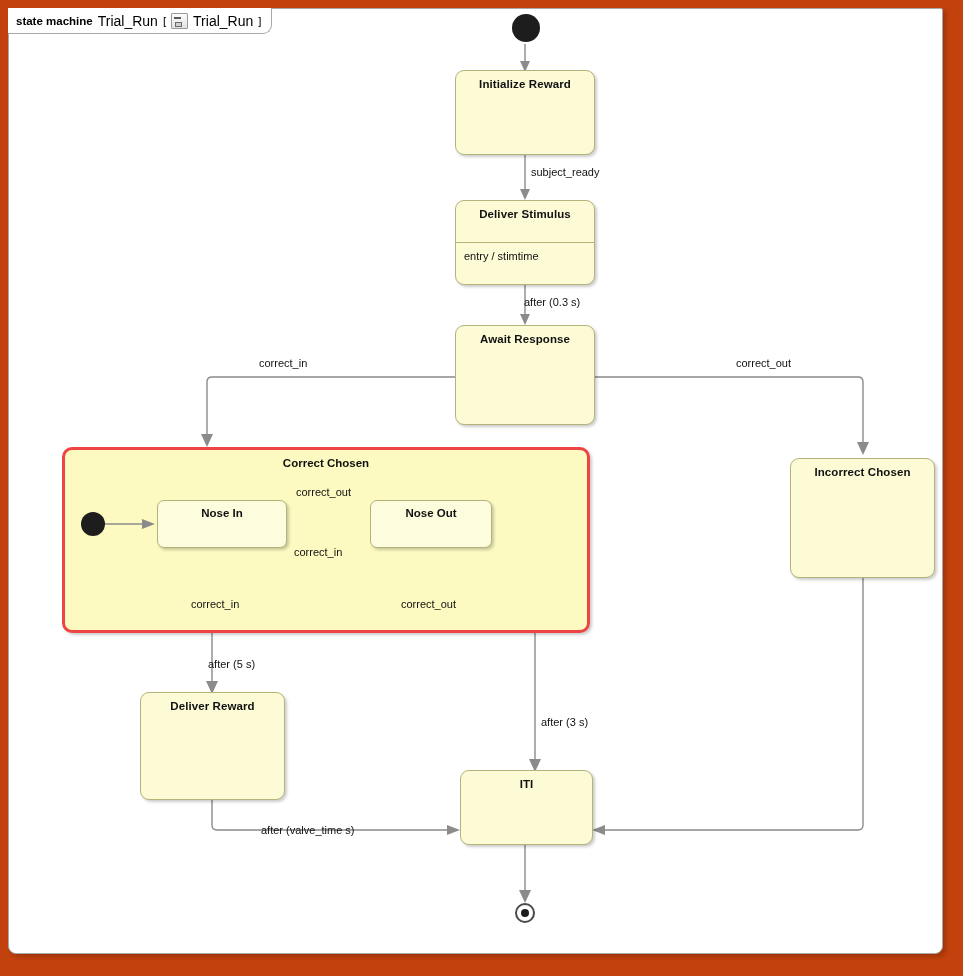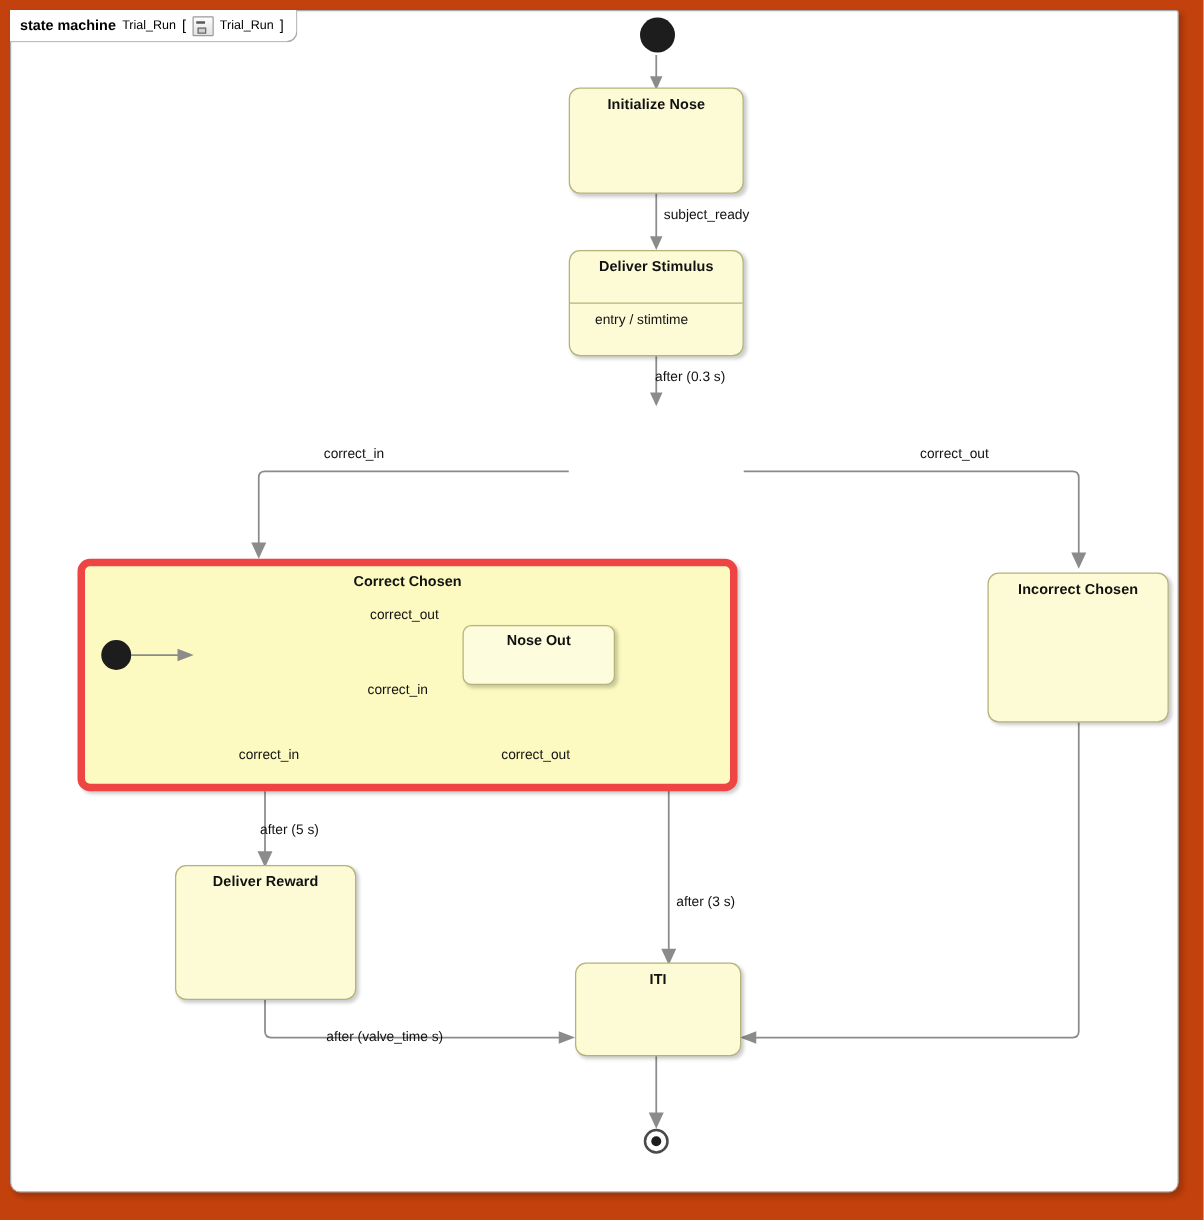--- a/index.html
+++ b/index.html
@@ -46,21 +46,21 @@
     box-sizing: border-box;
     white-space: nowrap;
     z-index: 6;
   }
   .frame-tab .kw {
     font-size: 11.5px;
     font-weight: bold;
     color: #000;
   }
   .frame-tab .nm {
-    font-size: 10px;
+    font-size: 14px;
     color: #000;
   }
   .frame-tab .brk { font-size: 11.5px; color:#000; }
   .sm-icon {
     width: 15px; height: 14px;
     border: 1px solid #9a9a9a;
     background: linear-gradient(#fdfdfd, #e2e2e2);
     border-radius: 1px;
     position: relative;
     display: inline-block;
@@ -101,29 +101,29 @@
     line-height: 14px;
     letter-spacing: 0.1px;
   }
   .state.with-compartment > .title {
     padding-bottom: 21px;
     border-bottom: 1px solid #b4b37a;
   }
   .state .body {
     font-size: 11px;
     color: #111;
-    padding: 6px 8px 0 20px;
+    padding: 6px 8px 0 8px;
     line-height: 14px;
   }
   
   .composite {
     position: absolute;
     box-sizing: border-box;
     background: #fcfac0;
-    border: 6px solid #ef4444;
+    border: 3px solid #ef4444;
     border-radius: 10px;
     box-shadow: 2px 2px 3px rgba(0,0,0,0.20);
     z-index: 2;
   }
   .composite > .title {
     text-align: center;
     font-size: 11.5px;
     font-weight: bold;
     color: #111;
     padding-top: 7px;
@@ -247,39 +247,45 @@
     <path d="M863,578 L863,825 Q863,830 858,830 L602,830"></path>
     <polygon class="ar" points="592,830 605,825 605,835"></polygon>
 
     <path d="M525,845 L525,893"></path>
     <polygon class="ar" points="525,903 519,890 531,890"></polygon>
   </svg>
 
   <div class="initial" style="left:512px; top:14px; width:28px; height:28px;"></div>
 
   <div class="state" style="left:455px; top:70px; width:140px; height:85px;">
-    <div class="title">Initialize Nose</div>
+    <div class="title">Initialize Reward</div>
   </div>
 
   <div class="state with-compartment" style="left:455px; top:200px; width:140px; height:85px;">
     <div class="title">Deliver Stimulus</div>
     <div class="body">entry / stimtime</div>
   </div>
 
+  <div class="state" style="left:455px; top:325px; width:140px; height:100px;">
+    <div class="title">Await Response</div>
+  </div>
 
   <div class="composite" style="left:62px; top:447px; width:528px; height:186px;">
     <div class="title">Correct Chosen</div>
   </div>
 
   <div class="initial" style="left:81px; top:512px; width:24px; height:24px;"></div>
   <svg class="edges" viewBox="0 0 963 976" style="z-index:4;">
     <path d="M105,524 L145,524"></path>
     <polygon class="ar" points="155,524 142,519 142,529"></polygon>
   </svg>
 
+  <div class="substate" style="left:157px; top:500px; width:130px; height:48px;">
+    <div class="title">Nose In</div>
+  </div>
 
   <div class="substate" style="left:370px; top:500px; width:122px; height:48px;">
     <div class="title">Nose Out</div>
   </div>
 
   <div class="state" style="left:790px; top:458px; width:145px; height:120px;">
     <div class="title">Incorrect Chosen</div>
   </div>
 
   <div class="state" style="left:460px; top:770px; width:133px; height:75px;">

